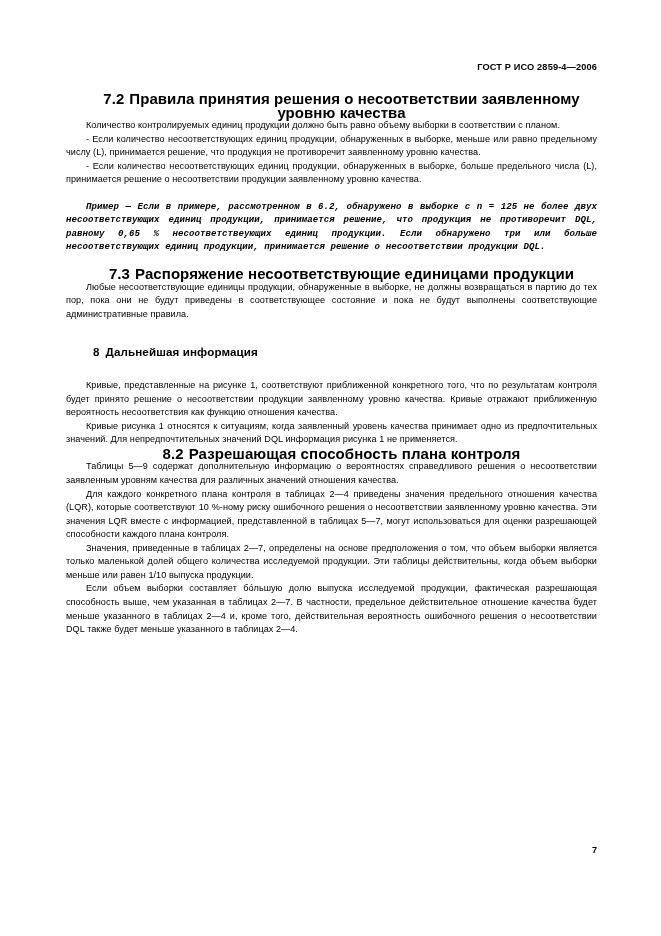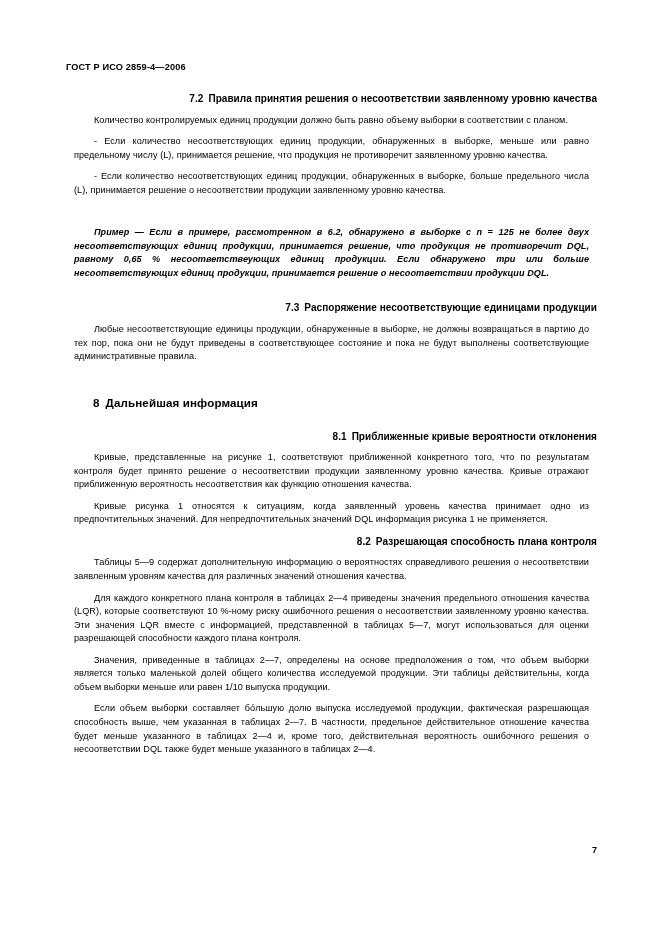--- a/index.html
+++ b/index.html
@@ -24,21 +24,21 @@
     height: 936px;
     overflow: hidden;
   }
 
   
   .running-header {
     position: absolute;
     top: 62px;
     left: 66px;
     width: 531px;
-    text-align: left;
+    text-align: right;
     font-size: 9.2px;
     font-weight: bold;
     letter-spacing: 0.15px;
     line-height: 1.1;
   }
 
   
   .body-col {
     position: absolute;
     top: 92px;
@@ -46,51 +46,52 @@
     width: 531px;
   }
 
   
   .blk {
     font-size: 9.1px;
     line-height: 13.55px;
     text-align: justify;
     text-justify: inter-word;
     letter-spacing: 0.005em;
-    margin: 8px;
+    margin: 0;
     word-spacing: 0.01em;
   }
 
   
   .clause-head {
-    font-size: 10px;
+    font-size: 15px;
     line-height: 13.55px;
     font-weight: bold;
     margin: 0;
     padding-left: 20px;
-    text-align: right;
+    text-align: center;
     letter-spacing: 0.005em;
   }
   .clause-head .num { margin-right: 5px; }
 
   
   .para {
     text-indent: 20px;
   }
 
   
   .dash-item {
     text-indent: 20px;
   }
 
   
   .example {
     font-weight: bold;
     font-style: italic;
     text-indent: 20px;
+    font-family: Liberation Mono, monospace;
   }
 
   
   .section-head {
     font-size: 11.6px;
     line-height: 14px;
     font-weight: bold;
     padding-left: 20px;
     text-align: left;
     margin: 7px;
@@ -145,23 +146,20 @@
     <p class="blk para">Любые несоответствующие единицы продукции, обнаруженные в выборке, не должны возвращаться в партию до тех пор, пока они не будут приведены в соответствующее состояние и пока не будут выполнены соответствующие административные правила.</p>
 
     <div class="sp-l"></div>
 
     <div class="section-head">
       <span class="num">8</span><span>Дальнейшая информация</span>
     </div>
 
     <div class="sp-m"></div>
 
-    <div class="clause-head">
-      <span class="num">8.1</span><span>Приближенные кривые вероятности отклонения</span>
-    </div>
 
     <p class="blk para">Кривые, представленные на рисунке 1, соответствуют приближенной конкретного того, что по результатам контроля будет принято решение о несоответствии продукции заявленному  уровню качества. Кривые отражают приближенную вероятность несоответствия как функцию отношения качества.</p>
     <p class="blk para">Кривые рисунка 1 относятся к ситуациям, когда заявленный уровень качества принимает одно из предпочтительных значений. Для непредпочтительных значений DQL информация рисунка 1 не применяется.</p>
 
     <div class="clause-head">
       <span class="num">8.2</span><span>Разрешающая способность плана контроля</span>
     </div>
 
     <p class="blk para">Таблицы 5—9 содержат дополнительную информацию о вероятностях справедливого решения о несоответствии заявленным уровням качества для различных значений отношения качества.</p>
     <p class="blk para">Для каждого конкретного плана контроля в таблицах 2—4 приведены значения предельного отношения качества (LQR), которые соответствуют 10 %-ному риску ошибочного решения о несоответствии заявленному уровню качества. Эти значения LQR вместе с информацией, представленной в таблицах 5—7, могут использоваться для оценки разрешающей способности каждого плана контроля.</p>

